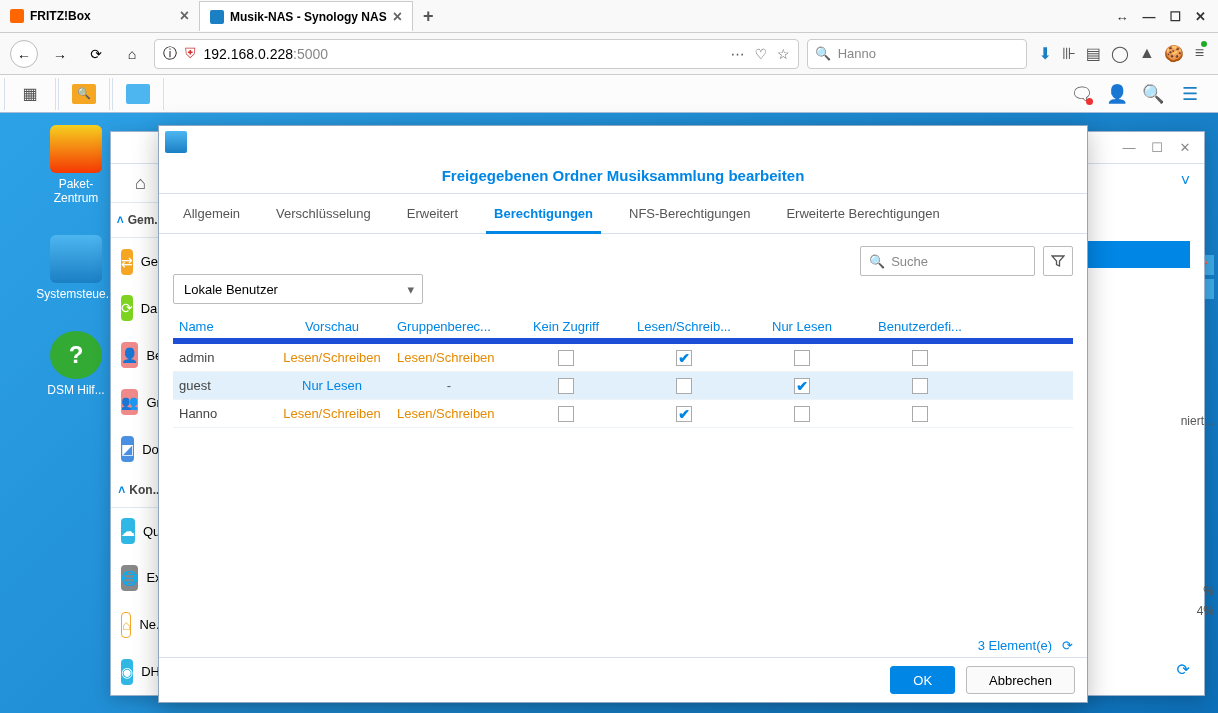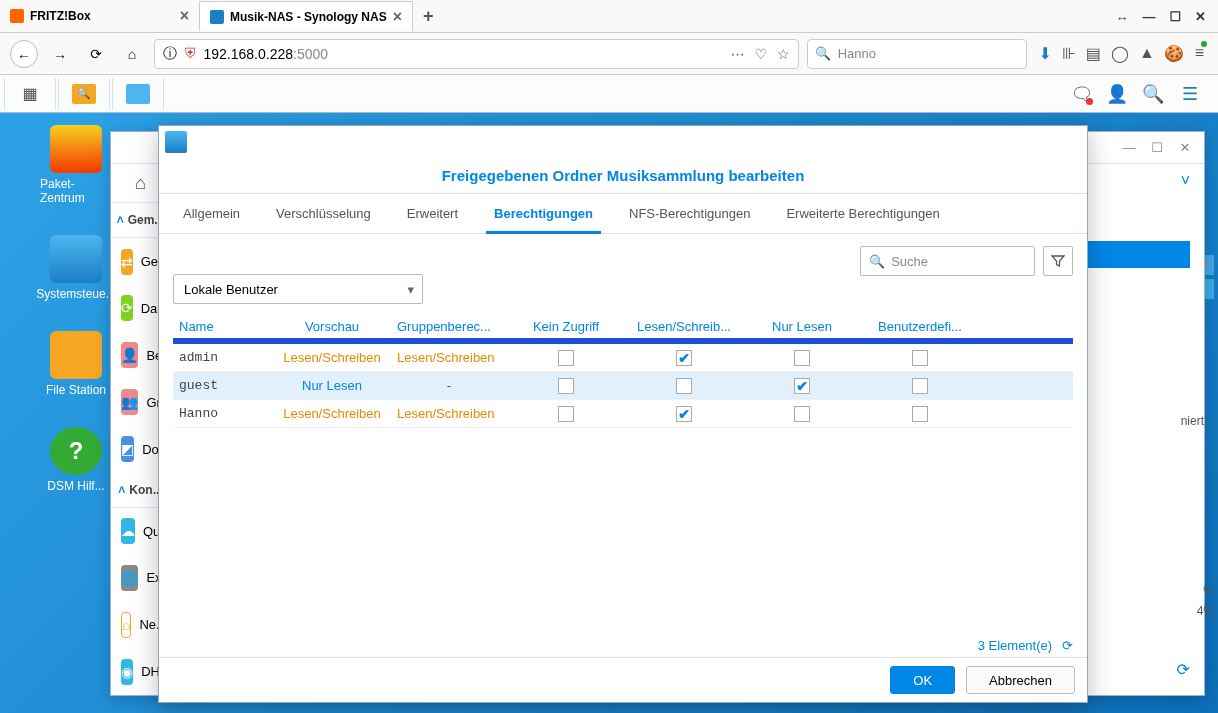--- a/index.html
+++ b/index.html
@@ -22,21 +22,21 @@
 .tool-icons { display: flex; gap: 10px; color: #555; font-size: 16px; padding: 0 4px; }
 
 
 .dsm-desktop { position: relative; height: calc(713px - 75px); background: linear-gradient(135deg, #2ea3e8 0%, #0d6fb8 100%); }
 .dsm-taskbar { height: 38px; background: #fcfcfd; border-bottom: 1px solid #a9bdd6; display: flex; align-items: center; padding: 0 4px; }
 .task-btn { width: 52px; height: 32px; display: flex; align-items: center; justify-content: center; border-right: 1px solid #d6e1ee; border-left: 1px solid #d6e1ee; margin-right: 2px; cursor: pointer; }
 .task-right { margin-left: auto; display: flex; gap: 8px; padding: 0 10px; }
 .task-icon { width: 28px; height: 28px; display: flex; align-items: center; justify-content: center; color: #555; font-size: 18px; cursor: pointer; position: relative; }
 
 .desktop-icons { position: absolute; left: 40px; top: 50px; display: flex; flex-direction: column; gap: 30px; }
-.d-icon { display: flex; flex-direction: column; align-items: center; gap: 4px; color: #fff; font-size: 12px; width: 72px; cursor: pointer; }
+.d-icon { display: flex; flex-direction: column; align-items: center; gap: 4px; color: #fff; font-size: 12px; width: 72px; text-align: center; cursor: pointer; }
 .d-icon-img { width: 52px; height: 48px; border-radius: 6px; }
 
 
 .window { position: absolute; background: #fff; border: 1px solid #9cb2cc; box-shadow: 0 4px 16px rgba(0,0,0,0.2); }
 .win-cp { left: 110px; top: 56px; width: 1095px; height: 565px; }
 .win-cp-title { height: 32px; display: flex; align-items: center; padding: 0 8px; font-size: 13px; color: #444; border-bottom: 1px solid #d6e1ee; }
 .win-btns { margin-left: auto; display: flex; gap: 6px; color: #888; }
 .win-btn-s { width: 22px; text-align: center; cursor: pointer; }
 
 .cp-body { display: flex; height: calc(100% - 32px); }
@@ -79,21 +79,21 @@
 .pcol.n { width: 100px; }
 .pcol.v { width: 118px; justify-content: center; }
 .pcol.g { width: 116px; }
 .pcol.k { width: 118px; justify-content: center; }
 .pcol.rw { width: 118px; justify-content: center; }
 .pcol.ro { width: 118px; justify-content: center; }
 .pcol.bd { width: 118px; justify-content: center; }
 .prow { display: flex; height: 28px; align-items: center; border-bottom: 1px solid #eef3f8; }
 .prow.sel { background: #e1f0fb; }
 .pcell { font-size: 13px; padding: 0 6px; display: flex; align-items: center; }
-.pcell.n { width: 100px; color: #444; font-family: Liberation Mono, monospace; }
+.pcell.n { width: 100px; color: #444; }
 .pcell.v { width: 118px; color: #e58a00; justify-content: center; }
 .pcell.v.blue { color: #0086e5; }
 .pcell.g { width: 116px; color: #e58a00; }
 .pcell.k, .pcell.rw, .pcell.ro, .pcell.bd { width: 118px; justify-content: center; }
 .chk { width: 16px; height: 16px; border: 1px solid #aaa; background: #fff; display: flex; align-items: center; justify-content: center; cursor: pointer; }
 .chk.checked::after { content: '✔'; color: #0086e5; font-size: 14px; font-weight: bold; }
 
 .modal-footer { border-top: 1px solid #d6e1ee; padding: 8px 12px; display: flex; justify-content: space-between; align-items: center; }
 .elem-count { font-size: 13px; color: #0086e5; display: flex; align-items: center; gap: 10px; }
 .foot-btns { display: flex; gap: 11px; }
@@ -179,24 +179,20 @@
   </div>
 
   <div class="desktop-icons">
     <div class="d-icon">
         <div class="d-icon-img" style="background:linear-gradient(#f5d020,#f53803)"></div>
         <span>Paket-Zentrum</span>
       </div>
     <div class="d-icon">
         <div class="d-icon-img" style="background:linear-gradient(#4db6f0,#1b7fc4)"></div>
         <span>Systemsteue...</span>
-      </div>
-    <div class="d-icon">
-        <div class="d-icon-img" style="background:#f5a623"></div>
-        <span>File Station</span>
       </div>
     <div class="d-icon">
         <div class="d-icon-img" style="background:#3a3;border-radius:50%;display:flex;align-items:center;justify-content:center;color:#fff;font-size:24px;font-weight:bold">?</div>
         <span>DSM Hilf...</span>
       </div>
   </div>
 
   <div class="side-pin">
     <div class="pin-btn">📌</div>
     <div class="pin-btn">⚙</div>

